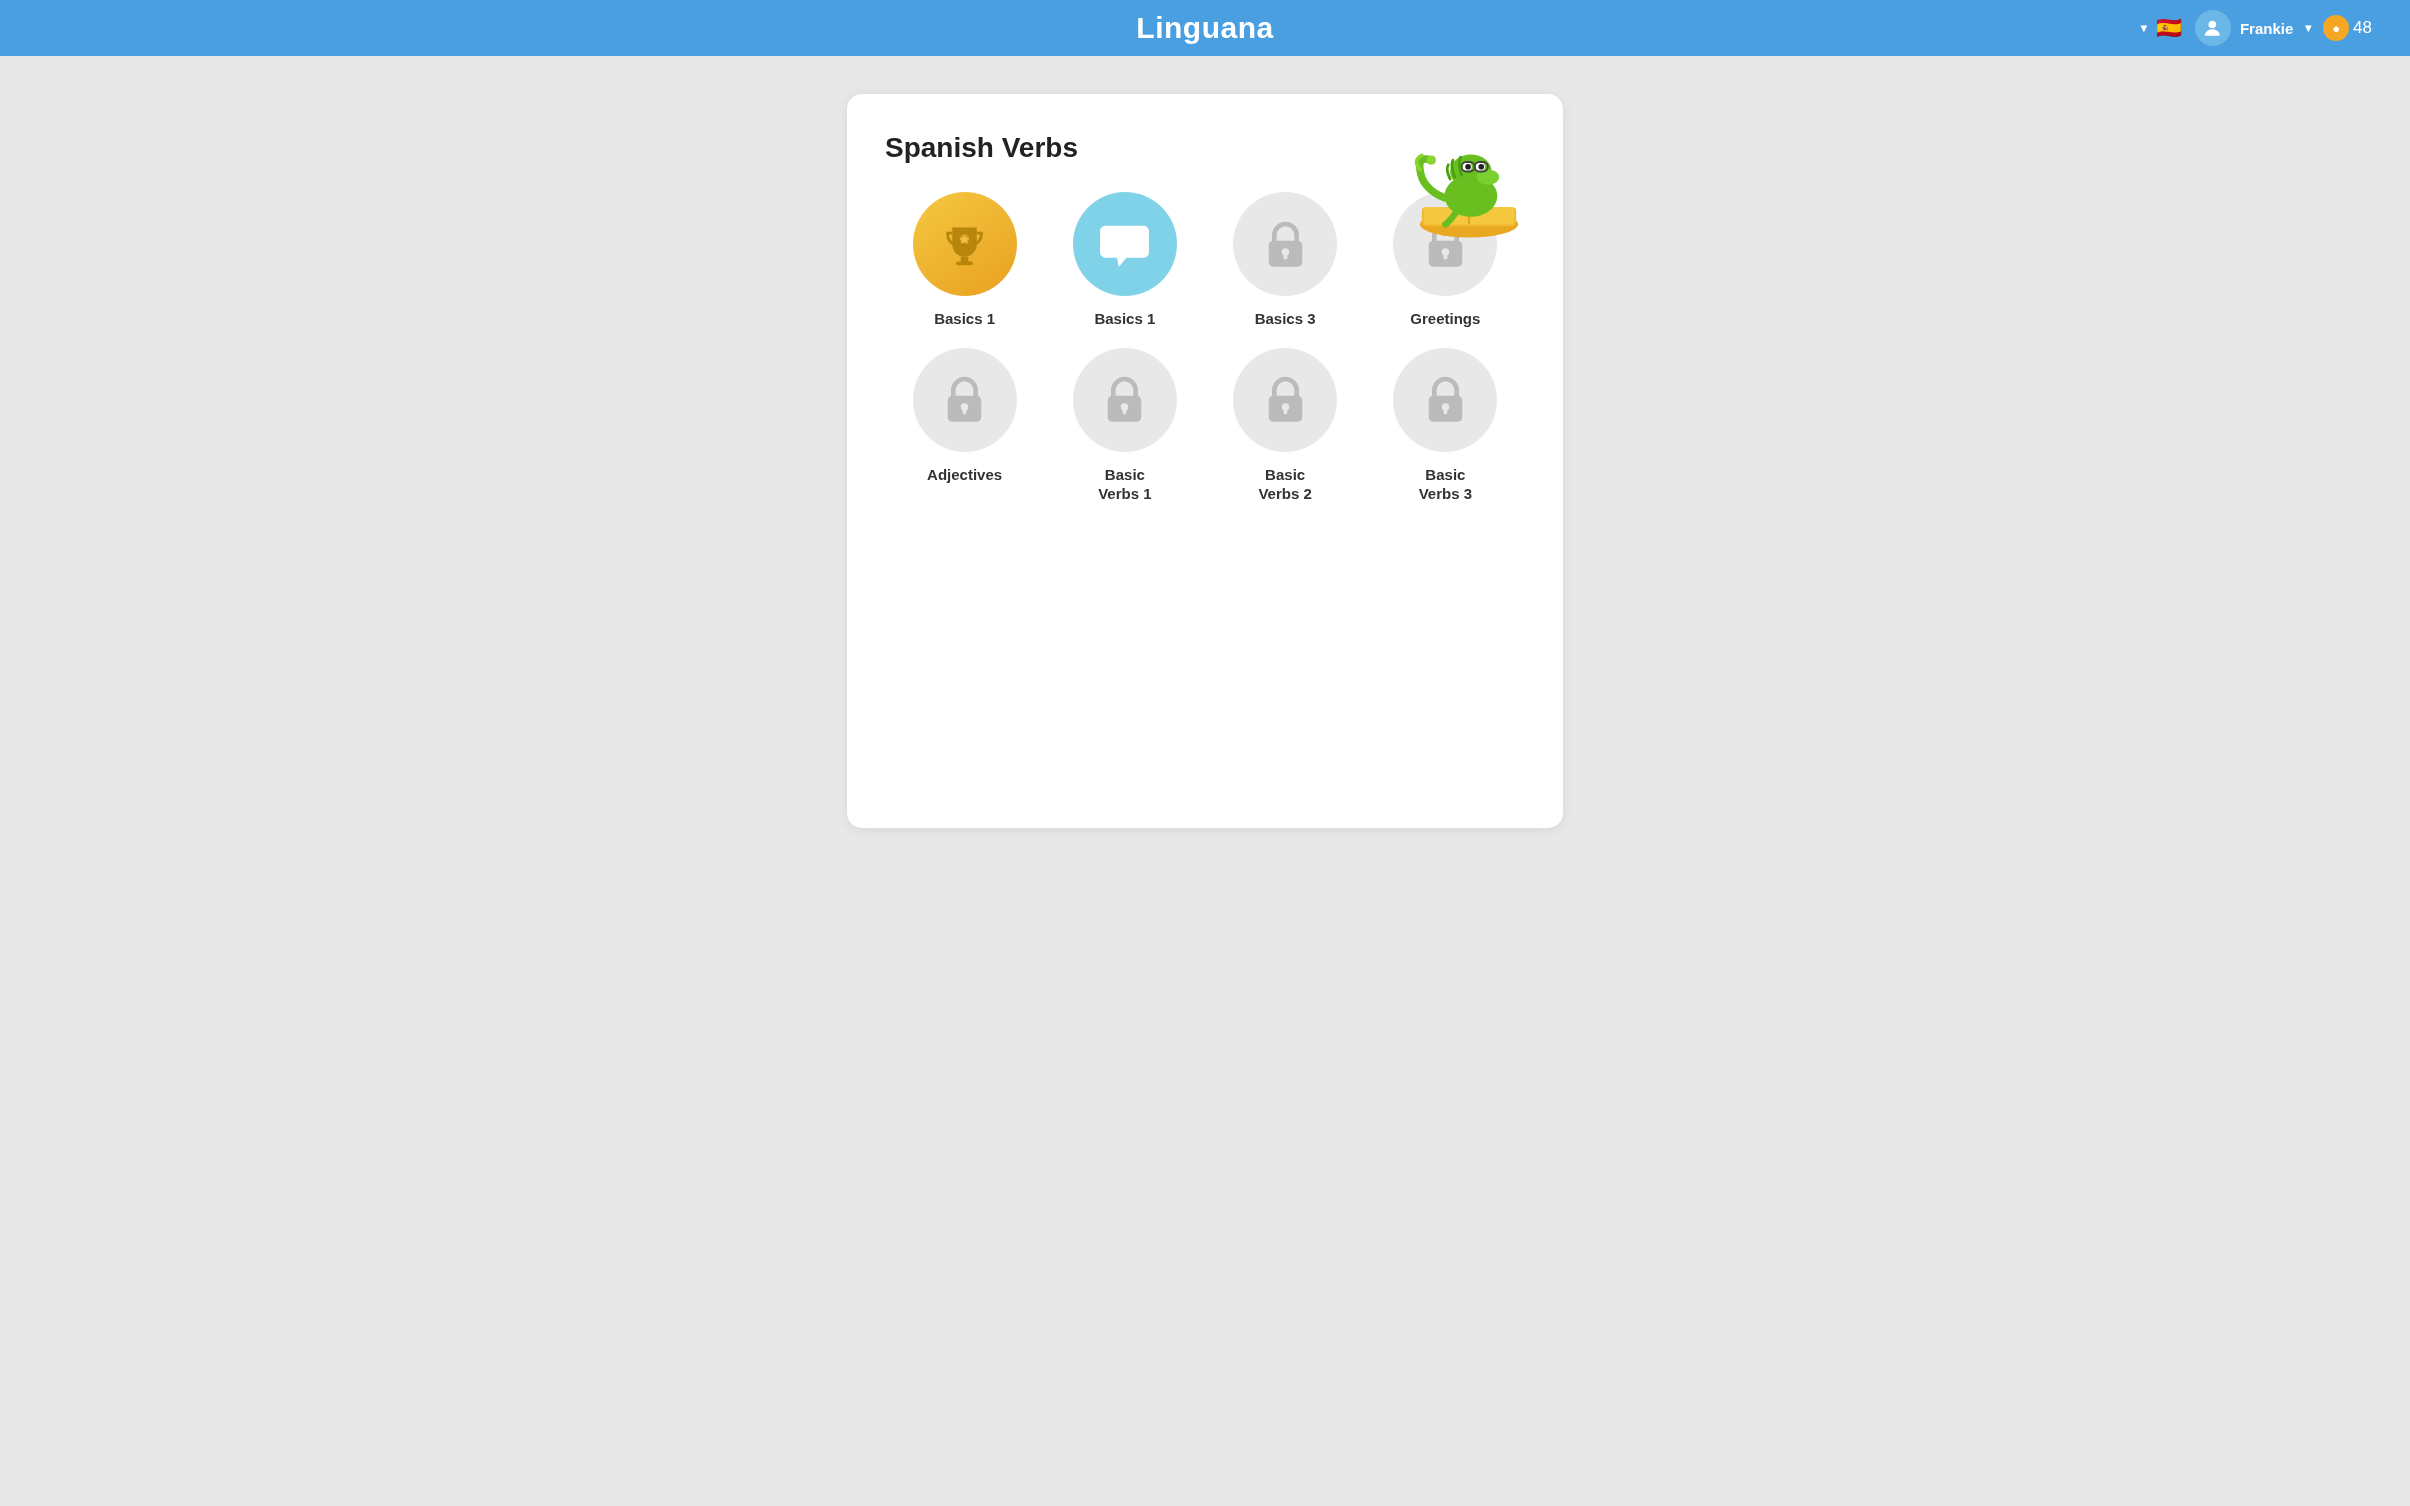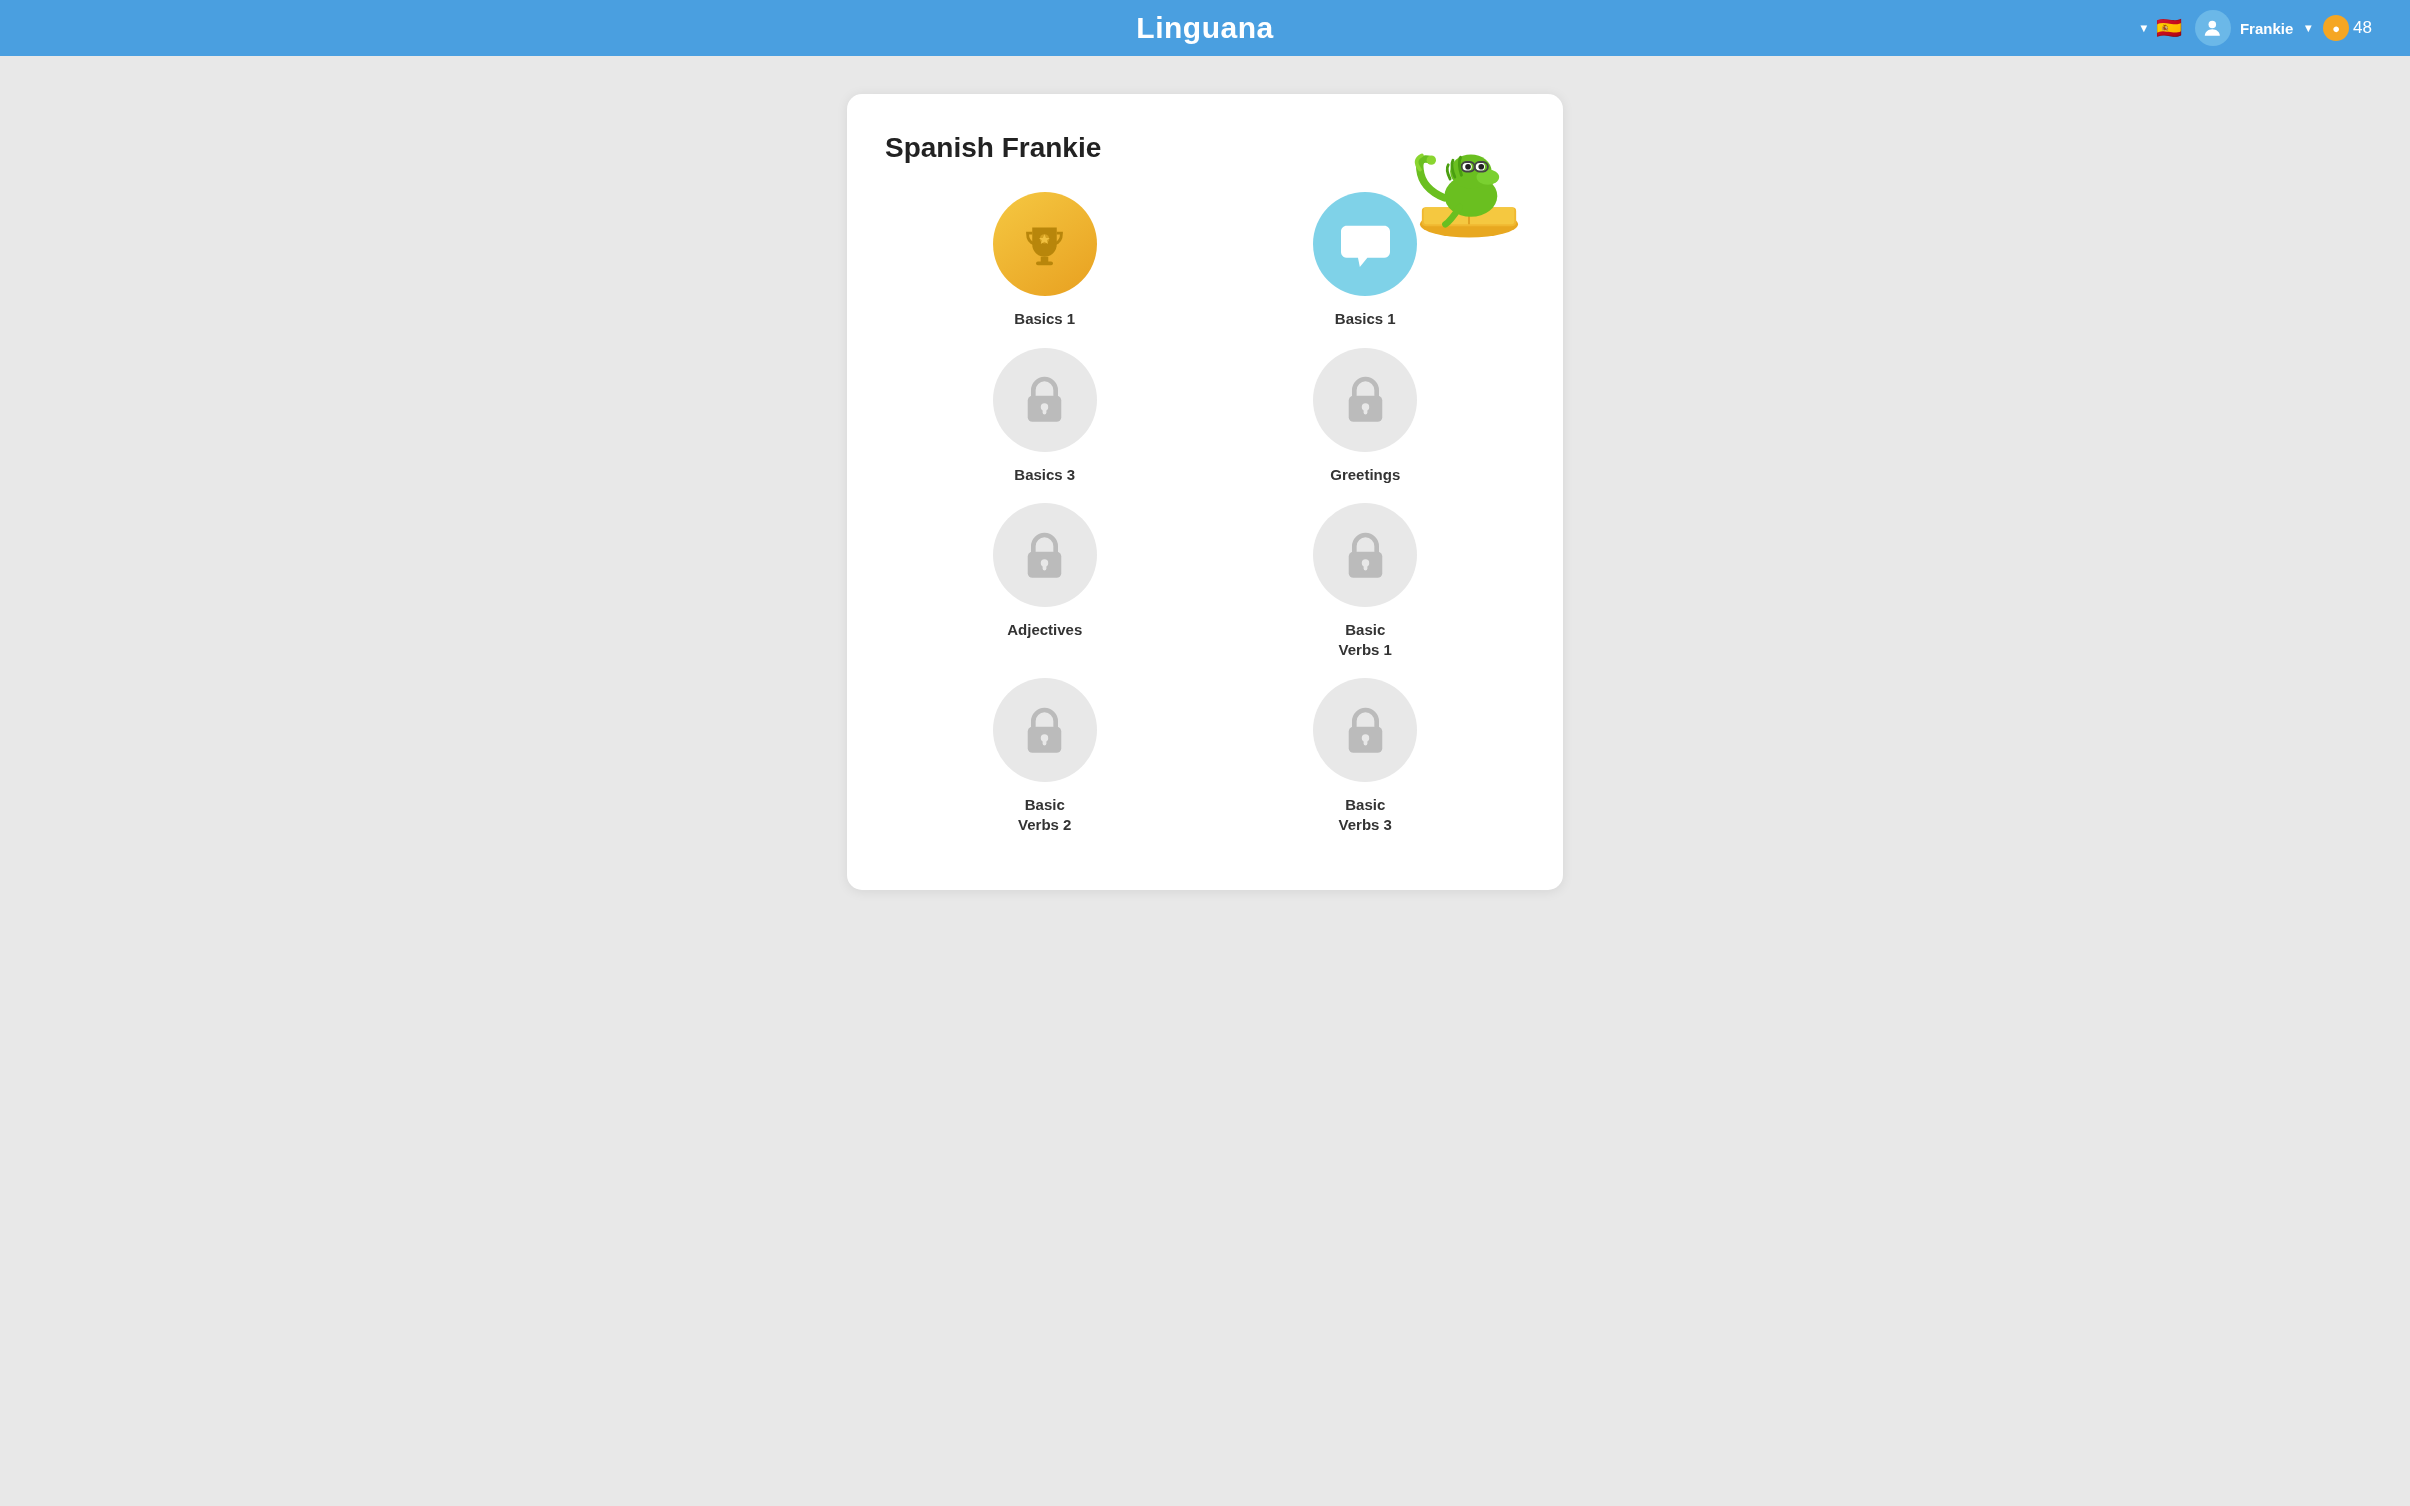--- a/index.html
+++ b/index.html
@@ -119,21 +119,21 @@
       position: absolute;
       top: 19px;
       right: 28px;
       width: 132px;
       height: 132px;
     }
 
     
     .skills-grid {
       display: grid;
-      grid-template-columns: repeat(2, 1fr);
+      grid-template-columns: repeat(4, 1fr);
       gap: 19px 1px;
       margin-top: 9.4px;
     }
     .skill-item {
       display: flex;
       flex-direction: column;
       align-items: center;
       gap: 13px;
       cursor: pointer;
     }
@@ -184,21 +184,21 @@
     <span class="chevron-down">▼</span>
     <div class="coin-container">
       <div class="coin-icon">●</div>
       <span class="coin-count">48</span>
     </div>
   </div>
 </header>
 
 <main class="main">
   <div class="skills-card">
-    <h2 class="skills-title">Spanish Frankie</h2>
+    <h2 class="skills-title">Spanish Verbs</h2>
 
     <div class="mascot">
       <svg viewBox="0 0 140 140" xmlns="http://www.w3.org/2000/svg">
 
         <ellipse cx="70" cy="118" rx="52" ry="14" fill="#e8a820"></ellipse>
         <rect x="20" y="100" width="100" height="20" rx="4" fill="#f0b830"></rect>
         <rect x="22" y="100" width="96" height="18" rx="3" fill="#f5c840"></rect>
         <line x1="70" y1="100" x2="70" y2="118" stroke="#e0a020" stroke-width="2"></line>
 
         <ellipse cx="72" cy="88" rx="28" ry="22" fill="#6abf20"></ellipse>

